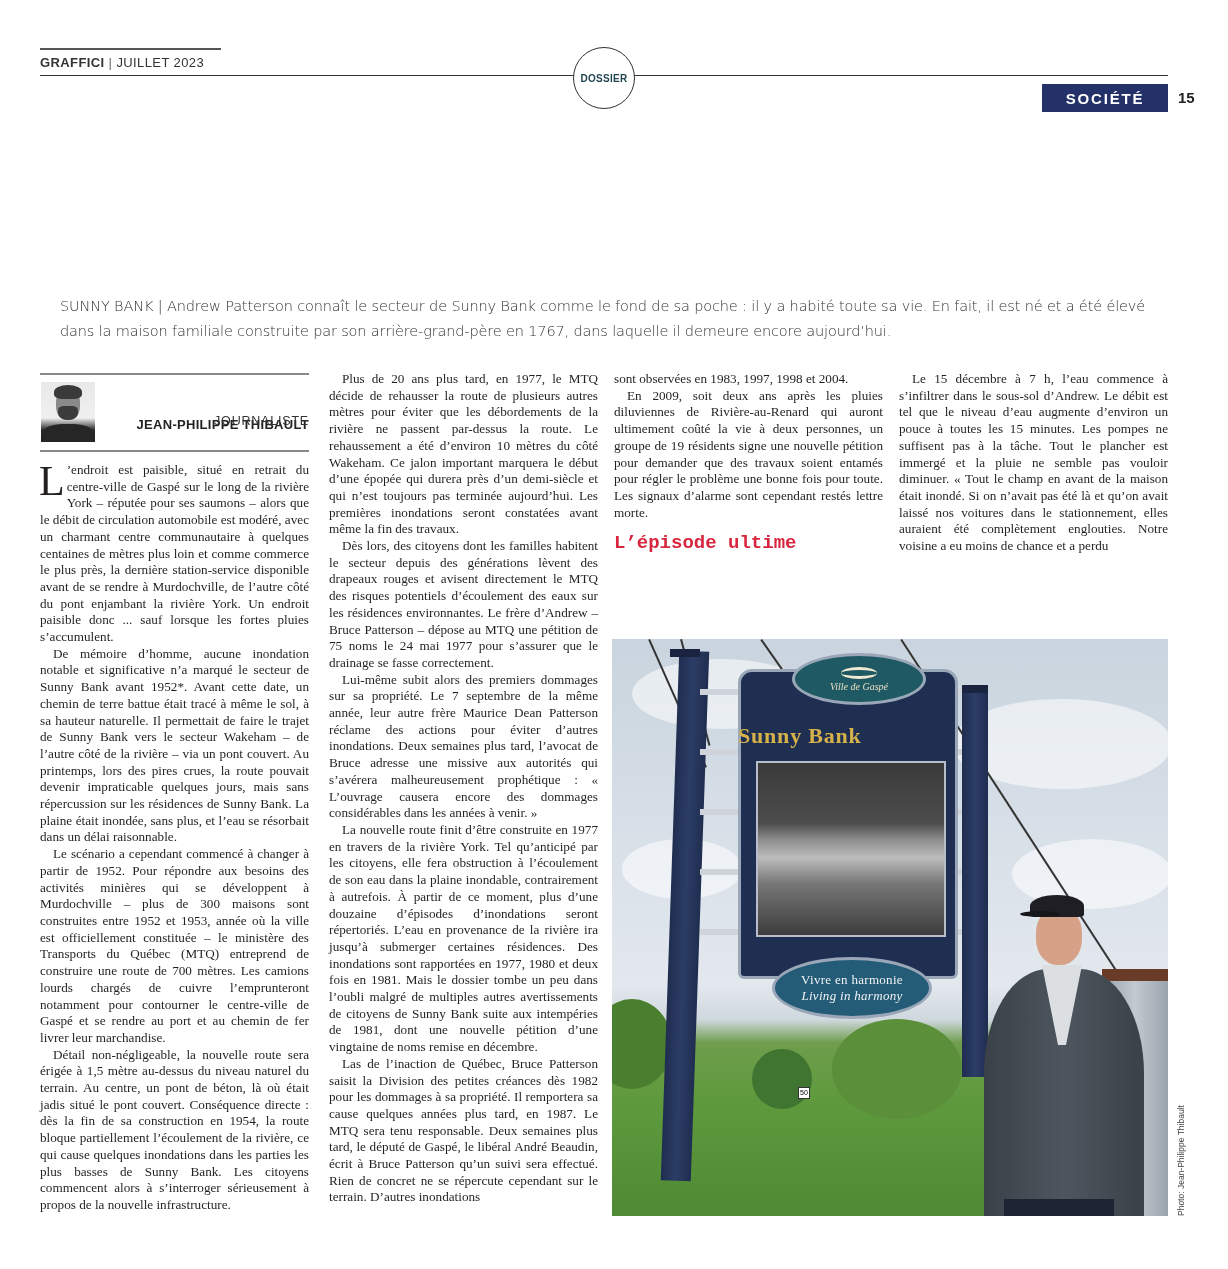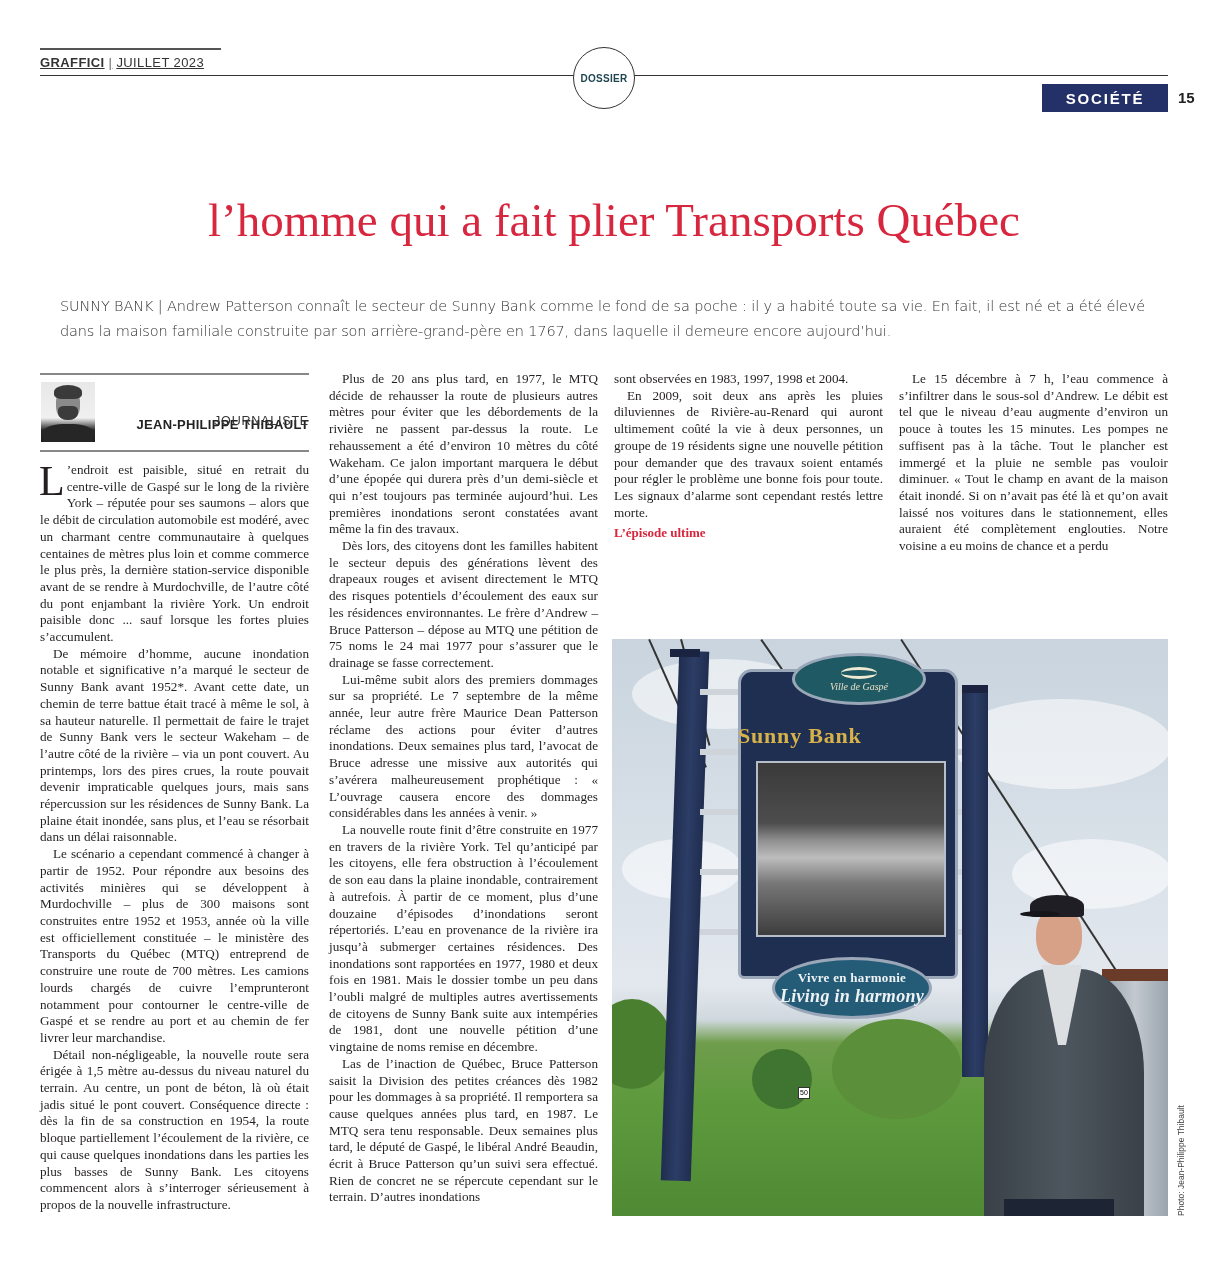--- a/index.html
+++ b/index.html
@@ -1,21 +1,21 @@
 <!DOCTYPE html>
 <html><head>
 <meta charset="utf-8">
 <style>
   * { box-sizing: border-box; margin: 0; padding: 0; }
   html, body { width: 1228px; height: 1269px; background: #ffffff; overflow: hidden; }
   body { position: relative; color: #231f20; font-family: "Liberation Serif", "DejaVu Serif", serif; }
 
   
   .hdr-topline { position: absolute; left: 40px; top: 48px; width: 181px; height: 2px; background: #555; }
-  .hdr-pub { position: absolute; left: 40px; top: 55px; font-family: "Liberation Sans", sans-serif; font-size: 13px; letter-spacing: 0.4px; color: #333; text-decoration: underline; }
+  .hdr-pub { position: absolute; left: 40px; top: 55px; font-family: "Liberation Sans", sans-serif; font-size: 13px; letter-spacing: 0.4px; color: #333; }
   .hdr-pub b { font-weight: 700; }
   .hdr-pub .sep { margin: 0 4px; color: #666; }
   .hdr-line { position: absolute; left: 40px; top: 75px; width: 1128px; height: 1px; background: #333; }
   .dossier { position: absolute; left: 573px; top: 47px; width: 62px; height: 62px; border: 1px solid #333; border-radius: 50%; background: #fff;
              display: flex; align-items: center; justify-content: center; font-family: "Liberation Sans", sans-serif; font-weight: 700;
              font-size: 10px; color: #1f4550; letter-spacing: 0.3px; }
   .section-badge { position: absolute; left: 1042px; top: 84px; width: 126px; height: 28px; background: #243168; color: #fff;
                    font-family: "Liberation Sans", sans-serif; font-weight: 700; font-size: 15px; letter-spacing: 1.8px;
                    display: flex; align-items: center; justify-content: center; }
   .page-num { position: absolute; left: 1178px; top: 89px; font-family: "Liberation Sans", sans-serif; font-weight: 700; font-size: 15px; color: #222; }
@@ -39,42 +39,42 @@
 
   
   .col { position: absolute; font-family: "Liberation Serif", serif; font-size: 13.2px; line-height: 16.7px; color: #231f20; text-align: justify; hyphens: none; }
   .col p { text-indent: 13px; }
   .col p.noindent { text-indent: 0; }
   .col1 { left: 40px; top: 462px; width: 269px; }
   .col2 { left: 329px; top: 371px; width: 269px; }
   .col3 { left: 614px; top: 371px; width: 269px; }
   .col4 { left: 899px; top: 371px; width: 269px; }
   .dropcap { float: left; font-size: 42px; line-height: 34px; margin: 2px 2px 0 -1px; font-family: "Liberation Serif", serif; }
-  .subhead { font-family: Liberation Serif, serif; color: #d7263d; font-size: 13px; font-weight: 700; margin: 2px 0 6px; line-height: 20px; }
+  .subhead { font-family: Liberation Mono, monospace; color: #d7263d; font-size: 19px; font-weight: 700; margin: 12px 0 6px; line-height: 20px; }
 
   
   .photo { position: absolute; left: 612px; top: 639px; width: 556px; height: 577px; overflow: hidden;
            background: linear-gradient(180deg, #c9d4de 0%, #d8e0e8 35%, #e3e8ee 60%, #cfd8de 66%, #6f9d4c 70%, #5e9a3d 80%, #4f8a34 100%); }
   .photo .cloud { position: absolute; border-radius: 50%; background: rgba(255,255,255,0.55); }
   .photo .wire { position: absolute; height: 2px; background: #333; transform-origin: 0 0; }
   .photo .tree { position: absolute; border-radius: 50%; background: #4a7f30; }
   .photo .post { position: absolute; background: linear-gradient(90deg,#1f2d4f,#2c3d66,#1f2d4f); }
   .photo .post-cap { position: absolute; background: #1a2440; }
   .photo .bracket { position: absolute; height: 6px; background: #cfd4da; }
   .sign-board { position: absolute; left: 126px; top: 30px; width: 220px; height: 310px; background: #1f2f52; border: 3px solid #9aa7b8; border-radius: 14px 14px 6px 6px; }
   .sign-oval-top { position: absolute; left: 180px; top: 14px; width: 134px; height: 52px; border-radius: 50%; background: #1f5963; border: 3px solid #9aa7b8; display: flex; flex-direction: column; align-items: center; justify-content: center; }
   .sign-oval-top .waves { width: 36px; height: 12px; border-top: 3px solid #f1ead3; border-bottom: 3px solid #f1ead3; border-radius: 50%; margin-bottom: 2px; }
   .sign-oval-top .town { font-family: "Liberation Serif", serif; font-style: italic; font-size: 10px; color: #e8e0c6; }
   .sign-title { position: absolute; left: 126px; top: 84px; width: 226px; font-family: "Liberation Serif", serif; font-weight: 700; font-size: 22px; color: #d7b24a; letter-spacing: 0.8px; }
   .sign-photo { position: absolute; left: 144px; top: 122px; width: 190px; height: 176px; border: 2px solid #b8bec8;
                 background: linear-gradient(180deg, #3a3a3a 0%, #4d4d4d 35%, #8f8f8f 45%, #bdbdbd 55%, #777 70%, #3d3d3d 100%); }
   .sign-oval-bot { position: absolute; left: 160px; top: 318px; width: 160px; height: 62px; border-radius: 50%; background: #245c78; border: 3px solid #9aa7b8;
                    display: flex; flex-direction: column; align-items: center; justify-content: center; font-family: "Liberation Serif", serif; color: #eef2f4; }
-  .sign-oval-bot .fr { font-size: 13px; font-weight: 700; letter-spacing: 0.3px; }
-  .sign-oval-bot .en { font-size: 18px; font-weight: 700; font-style: italic; letter-spacing: 0.3px; }
+  .sign-oval-bot .fr { font-size: 13px; font-weight: 400; letter-spacing: 0.3px; }
+  .sign-oval-bot .en { font-size: 13px; font-weight: 400; font-style: italic; letter-spacing: 0.3px; }
   .speed-sign { position: absolute; left: 186px; top: 448px; width: 12px; height: 12px; background: #fff; border: 1px solid #333; font-family: "Liberation Sans", sans-serif; font-size: 7px; line-height: 10px; text-align: center; color: #000; }
   .mailbox { position: absolute; left: 490px; top: 330px; width: 66px; height: 250px; background: linear-gradient(90deg,#9aa4ad,#c2c9cf,#9aa4ad); border-top: 12px solid #6b3b2a; }
   .man-jacket { position: absolute; left: 372px; top: 330px; width: 160px; height: 260px; border-radius: 40% 40% 0 0; background: linear-gradient(90deg,#3a4148,#4d565e,#3a4148); }
   .man-shirt { position: absolute; left: 430px; top: 326px; width: 40px; height: 80px; background: #dcdfe2; clip-path: polygon(0 0,100% 0,60% 100%,40% 100%); }
   .man-face { position: absolute; left: 424px; top: 268px; width: 46px; height: 58px; border-radius: 45%; background: #d7a188; }
   .man-cap { position: absolute; left: 418px; top: 256px; width: 54px; height: 22px; border-radius: 50% 50% 10% 10%; background: #1e1e24; }
   .man-cap-bill { position: absolute; left: 408px; top: 272px; width: 40px; height: 6px; border-radius: 50%; background: #15151a; }
   .man-pants { position: absolute; left: 392px; top: 560px; width: 110px; height: 30px; background: #1d2434; }
 
   .photo-credit { position: absolute; left: 1176px; top: 1216px; transform: rotate(-90deg); transform-origin: 0 0; font-family: "Liberation Sans", sans-serif; font-size: 8.5px; color: #444; white-space: nowrap; }
@@ -90,21 +90,20 @@
 <div class="dossier">
     <span>DOSSIER</span>
   </div>
 <div class="section-badge">
     <span>SOCIÉTÉ</span>
   </div>
 <div class="page-num">15</div>
 
 <h1 class="title">
   <br>
-  <span>l’homme qui a fait plier Transports Québec</span>
 </h1>
 <p class="lede">SUNNY BANK | Andrew Patterson connaît le secteur de Sunny Bank comme le fond de sa poche : il y a habité toute sa vie. En fait, il est né et a été élevé dans la maison familiale construite par son arrière-grand-père en 1767, dans laquelle il demeure encore aujourd’hui.</p>
 
 <div class="byline-top"></div>
 <div class="avatar">
   <div class="body"></div>
     <div class="head"></div>
     <div class="hair"></div>
     <div class="beard"></div>
 </div>

